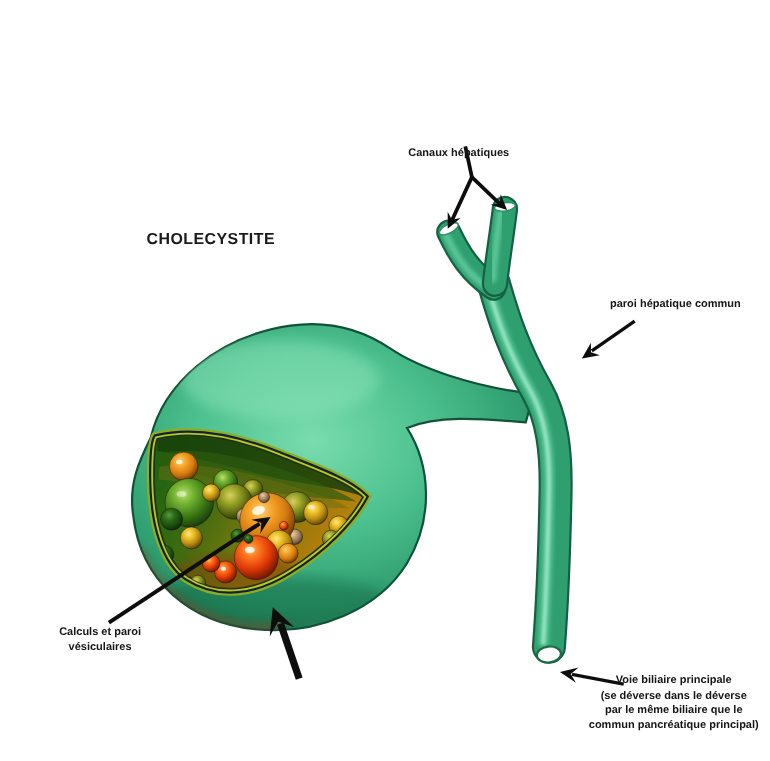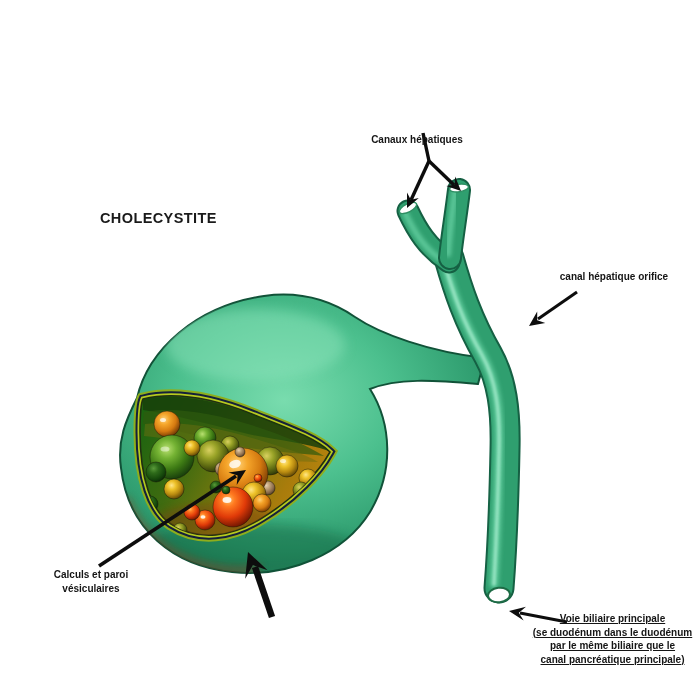--- a/index.html
+++ b/index.html
@@ -7,28 +7,28 @@
     position:relative;width:700px;height:692px;background:#ffffff;overflow:hidden;
     font-family:"Liberation Sans","DejaVu Sans",sans-serif;
   }
   #art{position:absolute;left:0;top:0;}
   .lbl{
     position:absolute;color:#151515;font-weight:bold;font-size:10px;
     text-align:center;line-height:13px;letter-spacing:0px;white-space:nowrap;
   }
   .lbl div{white-space:nowrap;}
   #title{
-    position:absolute;left:100px;top:210px;width:150px;text-align:left;
+    position:absolute;left:100px;top:210px;width:150px;text-align:right;
     color:#1a1a1a;font-weight:bold;font-size:14.5px;letter-spacing:0.4px;
   }
   #lbl-canaux{left:347px;top:102px;width:140px;margin-top:31px;}
   #lbl-chc{left:530px;top:270px;width:168px;}
   #lbl-calculs{left:25px;top:568px;width:132px;line-height:14px;}
   #lbl-epaiss{left:205px;top:617px;width:132px;line-height:14px;}
-  #lbl-voie{left:525px;top:612px;width:175px;line-height:13.5px;text-decoration:underline;}
+  #lbl-voie{left:525px;top:612px;width:175px;line-height:13.5px;}
 </style>
 </head>
 <body>
 
 <div id="stage">
 
   <svg id="art" width="700" height="692" viewBox="0 0 700 692">
     <defs>
       <radialGradient id="bodyGrad" cx="45%" cy="38%" r="78%">
         <stop offset="0%" stop-color="#79dcae"></stop>
@@ -246,29 +246,29 @@
     </g>
   </svg>
 
   <div id="title">CHOLECYSTITE</div>
 
   <div class="lbl" id="lbl-canaux">
     <div>Canaux hépatiques</div>
   </div>
 
   <div class="lbl" id="lbl-chc">
-    <div>canal hépatique orifice</div>
+    <div>paroi hépatique commun</div>
   </div>
 
   <div class="lbl" id="lbl-calculs">
     <div>Calculs et paroi</div>
     <div>vésiculaires</div>
   </div>
 
 
   <div class="lbl" id="lbl-voie">
     <div>Voie biliaire principale</div>
-    <div>(se duodénum dans le duodénum</div>
+    <div>(se déverse dans le déverse</div>
     <div>par le même biliaire que le</div>
-    <div>canal pancréatique principale)</div>
+    <div>commun pancréatique principal)</div>
   </div>
 
 </div>
 
 </body></html>

